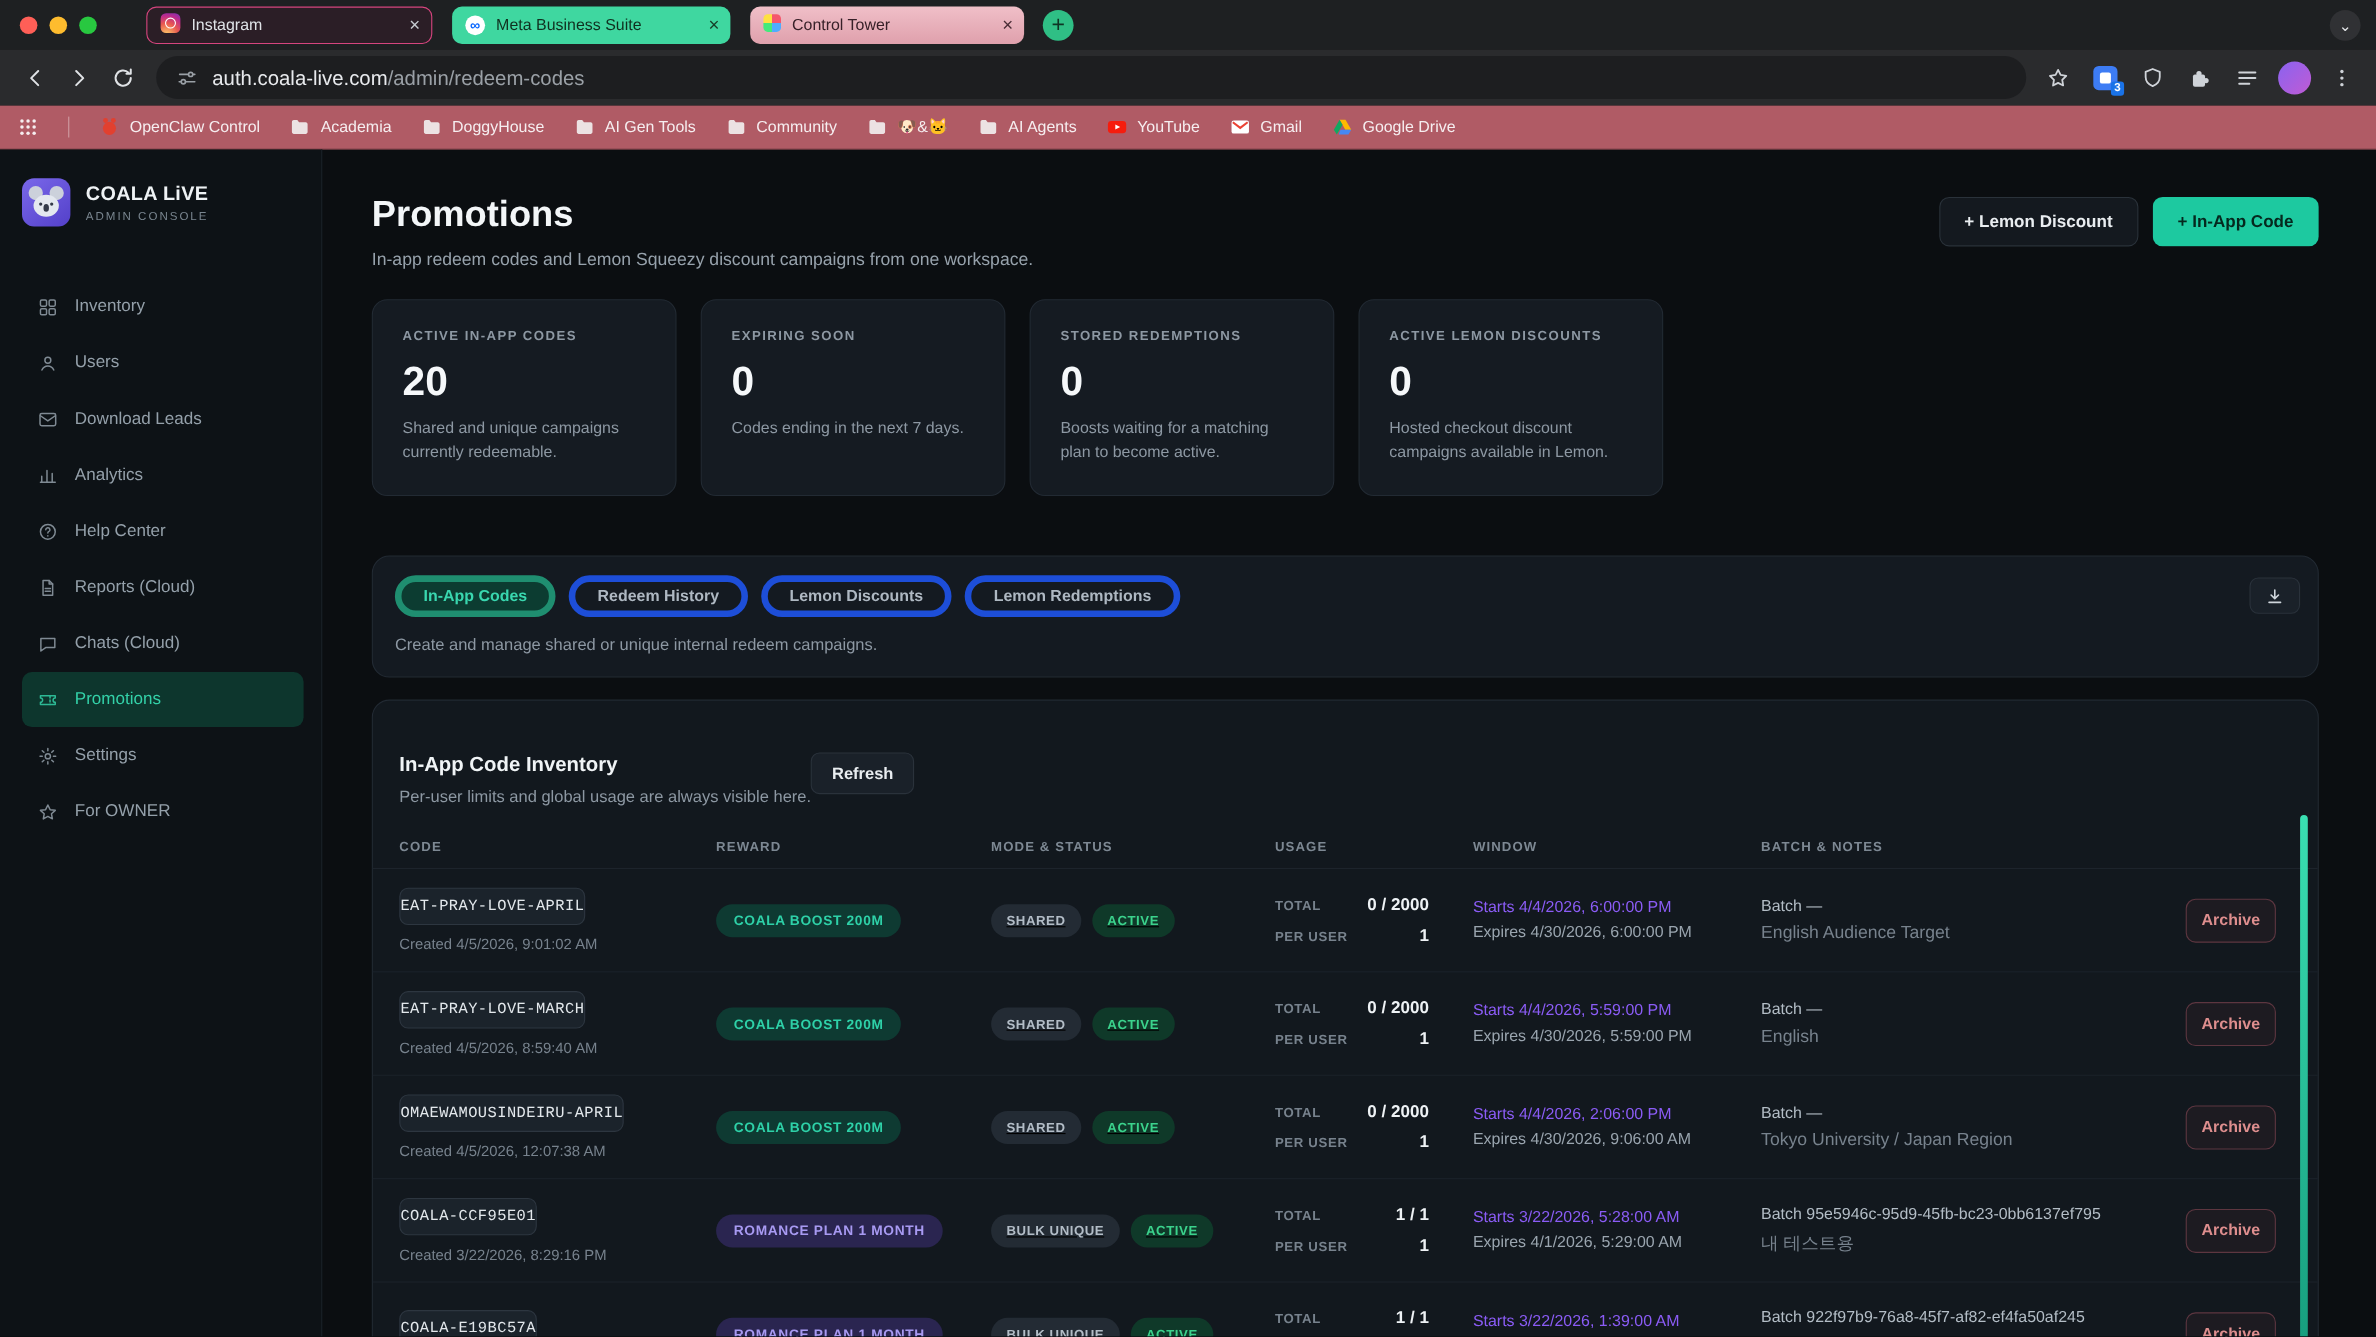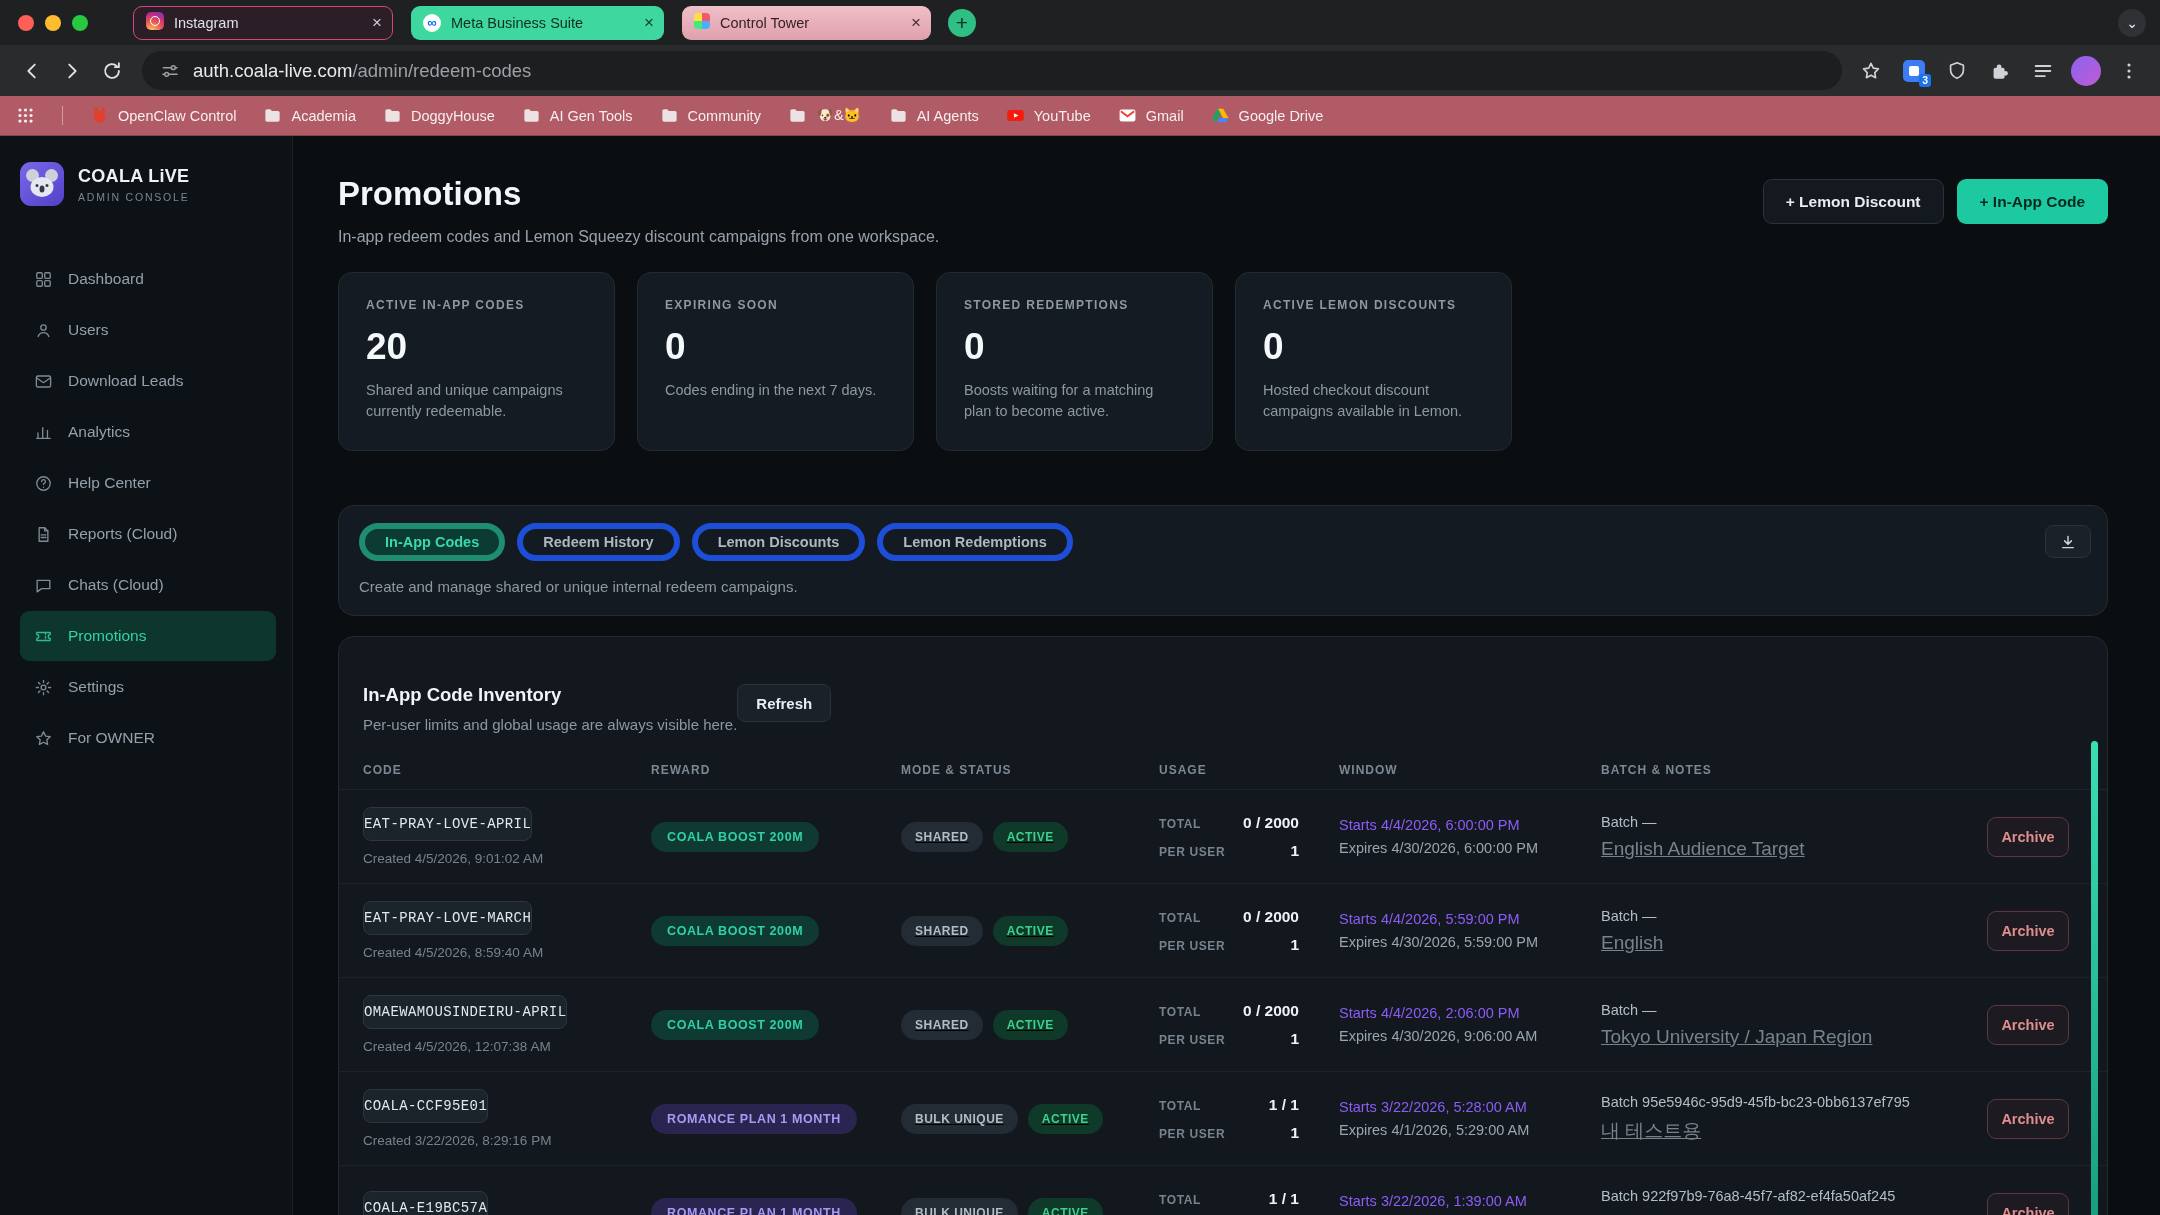--- a/index.html
+++ b/index.html
@@ -137,21 +137,21 @@
     font-weight: 700; letter-spacing: .5px; }
   .usage-cell { width: 140px; }
   .u-row { display: flex; justify-content: space-between; align-items: baseline; }
   .u-row + .u-row { margin-top: 10px; }
   .u-label { font-size: 12px; color: #77828d; letter-spacing: .6px; font-weight: 700; }
   .u-val { font-size: 15.5px; font-weight: 700; color: #eef2f5; }
   .window-cell { font-size: 14.5px; }
   .w1 { color: #8b5cf6; }
   .w2 { color: #9aa5af; margin-top: 7px; }
   .b1 { font-size: 14.5px; color: #b3bdc6; }
-  .b2 { margin-top: 8px; font-size: 19px; color: #77828d; text-decoration: underline; }
+  .b2 { margin-top: 8px; font-size: 16px; color: #77828d; }
   .archive-btn { width: 82px; height: 40px; border-radius: 9px; border: 1px solid #5d3640;
     background: rgba(190,70,80,.07); color: #de8e8e; font-size: 14.5px; font-weight: 600; font-family: inherit; }
   .scrollthumb { position: absolute; right: 9px; top: 104px; width: 7px; height: 520px; border-radius: 4px;
     background: linear-gradient(180deg, #3adfb2, #14997a); }
 </style>
 </head>
 <body>
 
 <div class="tabstrip">
   <div class="traffic">
@@ -368,21 +368,21 @@
 
     <div class="nav-item">
           <span class="s-icon">
             <svg viewBox="0 0 24 24" fill="none" stroke="currentColor" stroke-width="1.7" stroke-linecap="round" stroke-linejoin="round">
               <rect x="3.5" y="3.5" width="7" height="7" rx="1.5"></rect>
               <rect x="13.5" y="3.5" width="7" height="7" rx="1.5"></rect>
               <rect x="3.5" y="13.5" width="7" height="7" rx="1.5"></rect>
               <rect x="13.5" y="13.5" width="7" height="7" rx="1.5"></rect>
             </svg>
           </span>
-          <span>Dashboard</span>
+          <span>Inventory</span>
         </div>
         <div class="nav-item">
           <span class="s-icon">
             <svg viewBox="0 0 24 24" fill="none" stroke="currentColor" stroke-width="1.7" stroke-linecap="round" stroke-linejoin="round">
               <circle cx="12" cy="8.2" r="3.4"></circle>
               <path d="M5.2 19.5c1.4-3.3 3.9-4.8 6.8-4.8s5.4 1.5 6.8 4.8"></path>
             </svg>
           </span>
           <span>Users</span>
         </div>

